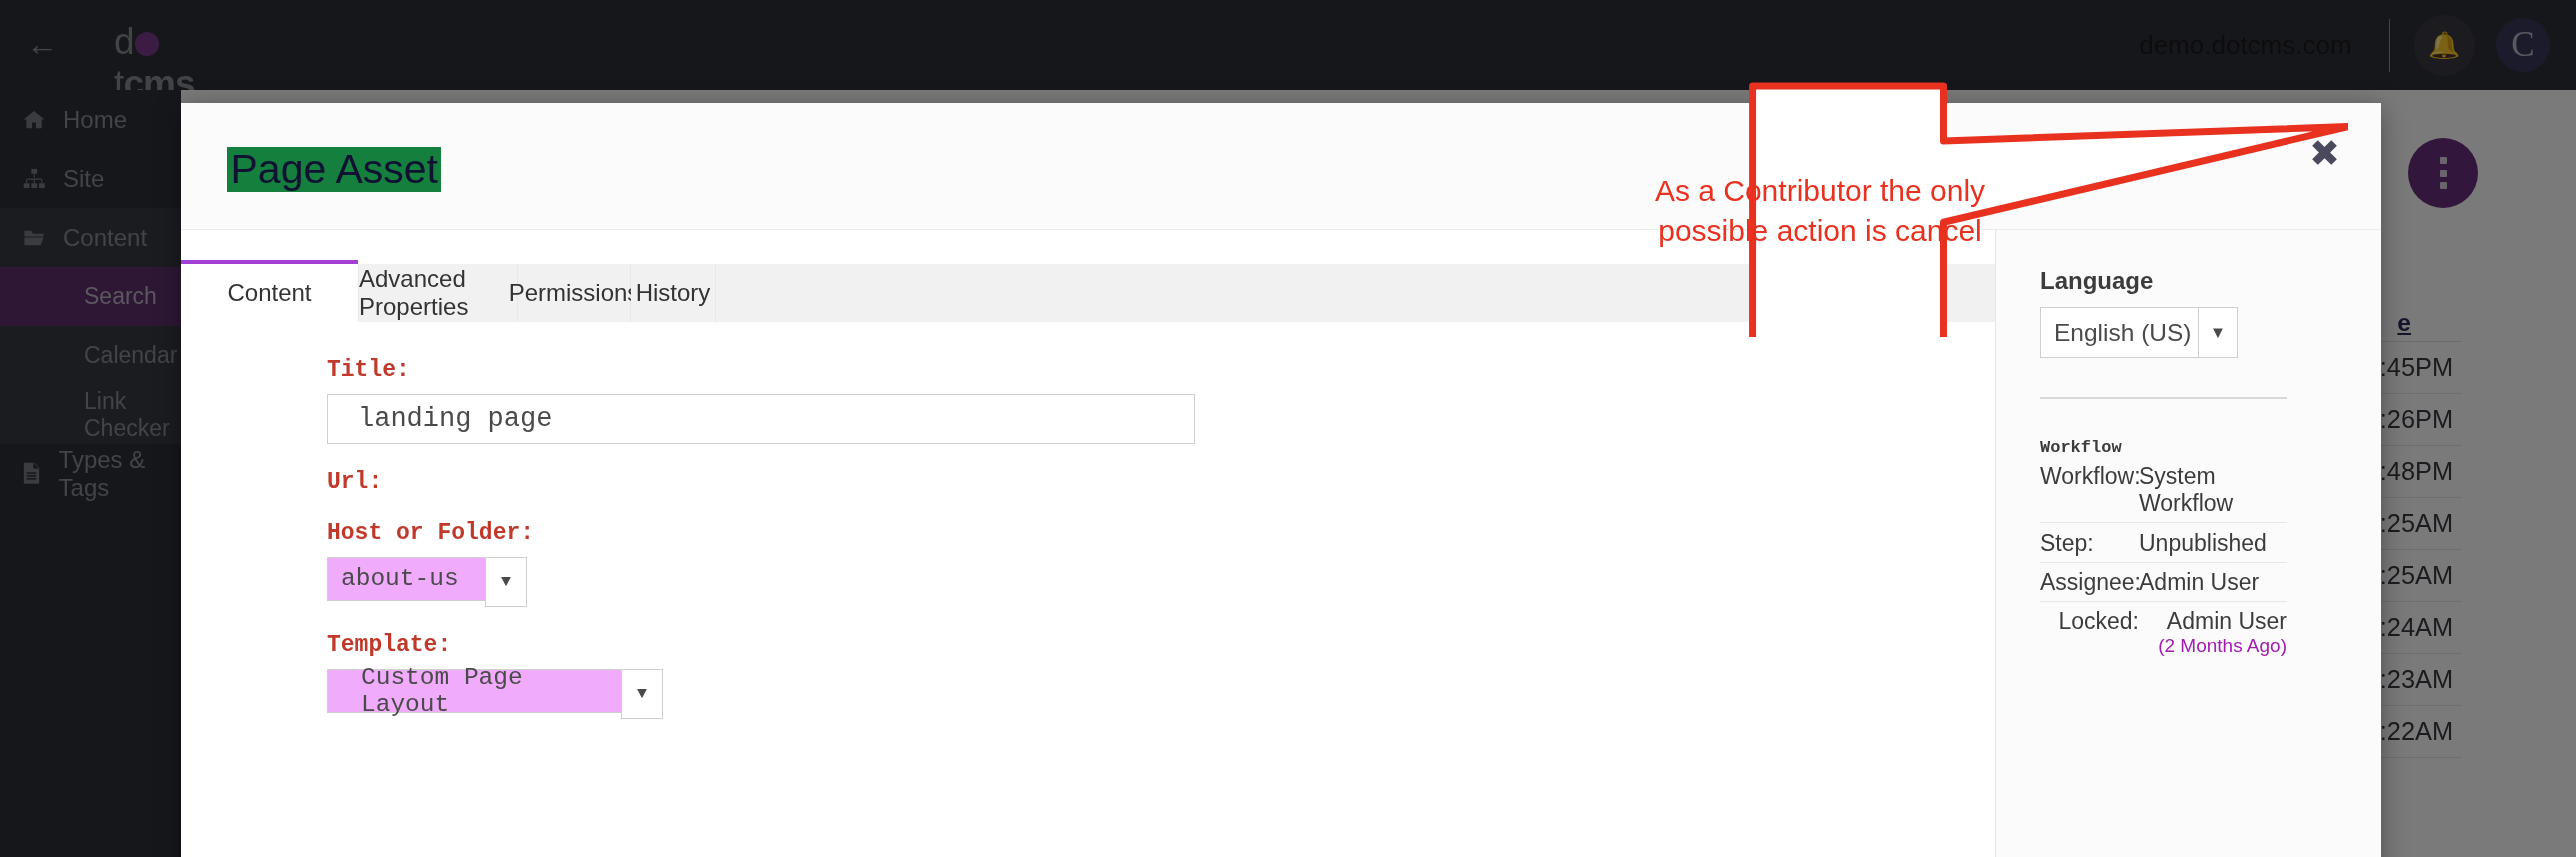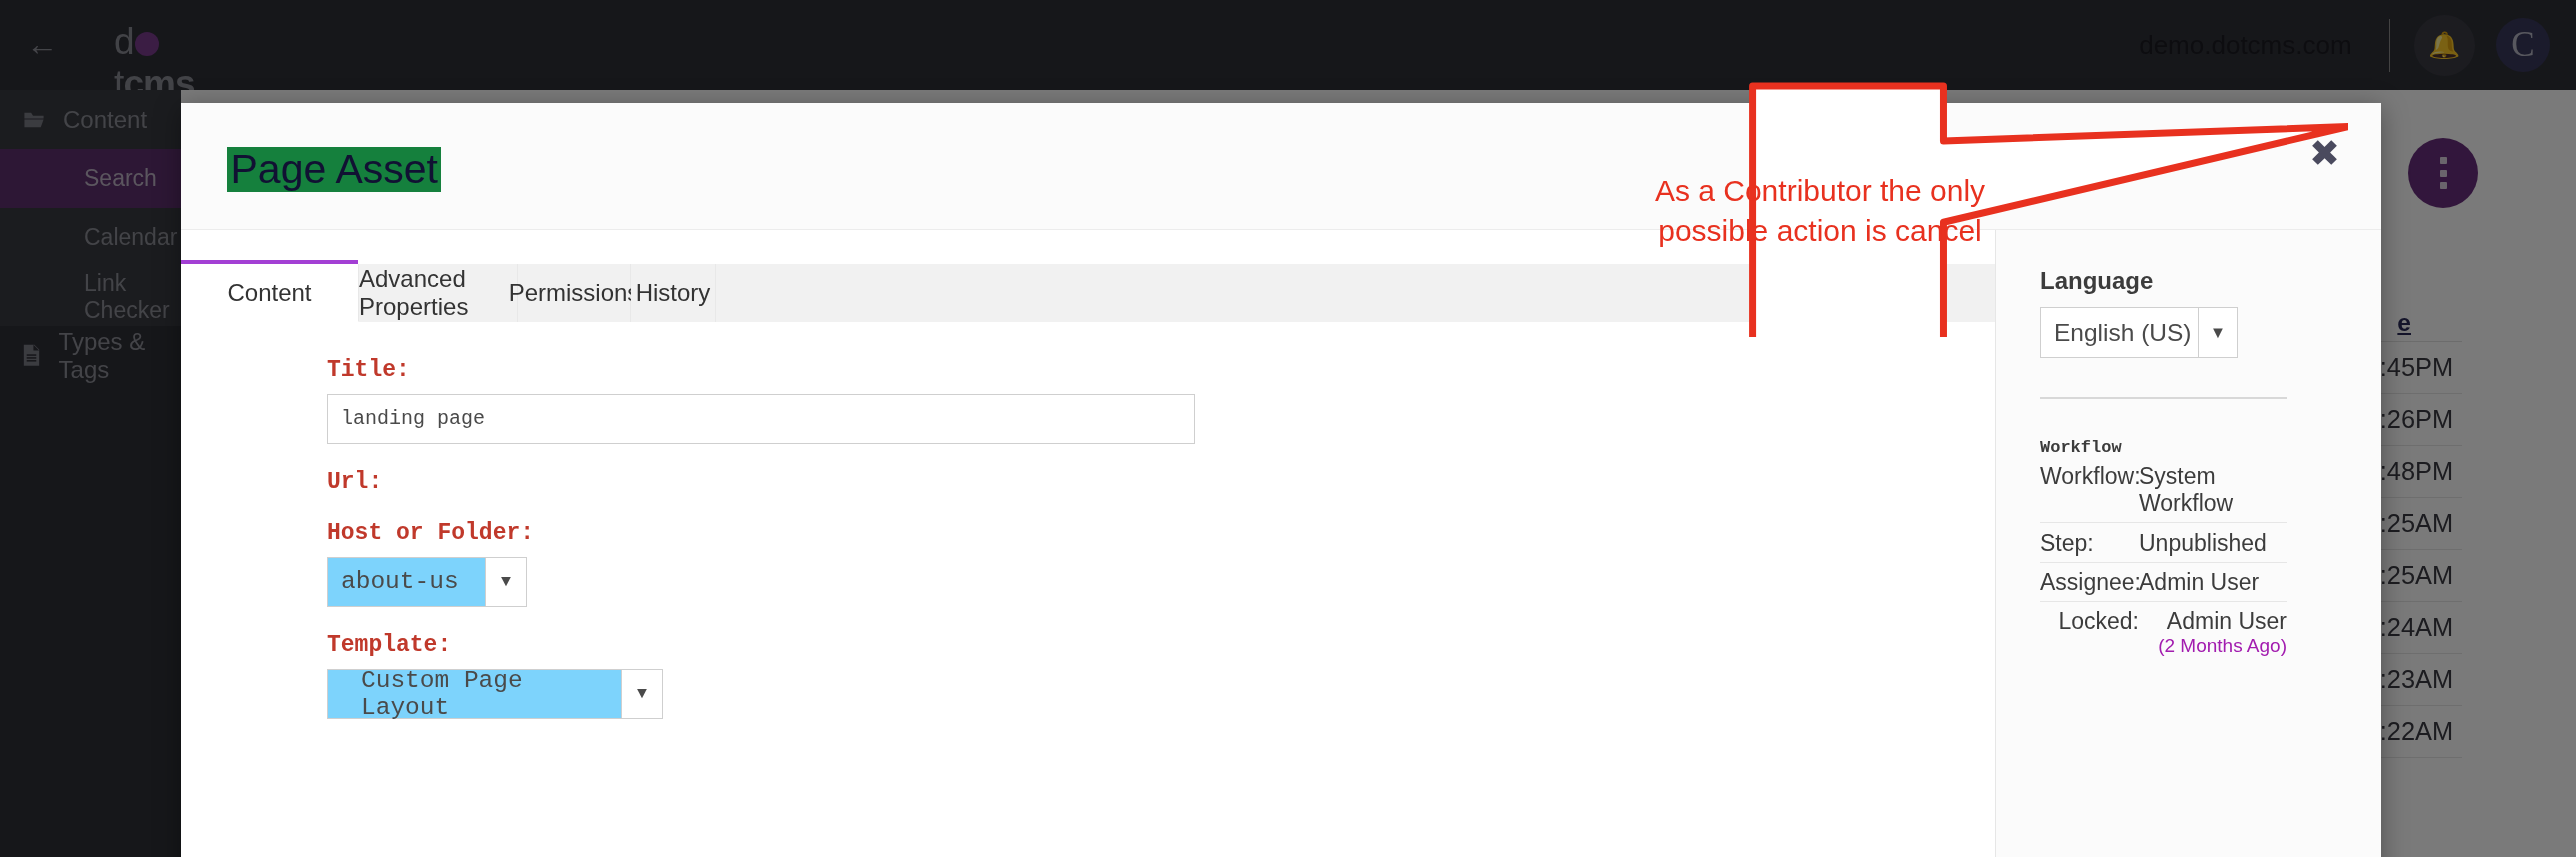--- a/index.html
+++ b/index.html
@@ -166,26 +166,26 @@
   .form-pane {
     position: absolute; left: 0; top: 92px; width: 1814px; bottom: 0;
     padding: 35px 0 0 146px; background: #fff;
   }
   .field { margin-bottom: 25.4px; font-family: Liberation Mono, monospace; }
   .field-label {
     font-size: 23px; font-weight: 700; color: #c0392b; margin-bottom: 10.5px;
   }
   .text-input {
     width: 868px; height: 50px; border: 0.9px solid #cfcfcf; background: #fff;
-    display: flex; align-items: center; padding-left: 13px;
-    font-size: 20px; color: #4a4a4a;
+    display: flex; align-items: center; padding-left: 30px;
+    font-size: 27px; color: #4a4a4a;
   }
   .select-wrap { display: flex; }
   .select-val {
-    height: 50px; border: 0.9px solid #cfcfcf; border-right: none; background: #7dd3fc;
+    height: 44px; border: 0.9px solid #cfcfcf; border-right: none; background: #f0abfc;
     display: flex; align-items: center; padding-left: 13px;
     font-size: 24.5px; color: #4a4a4a;
   }
   .select-val.w-hostfolder { width: 158px; }
   .select-val.w-template { width: 294px; padding-left: 33px; }
   .select-arrow {
     width: 42px; height: 50px; border: 0.9px solid #cfcfcf; background: #fff;
     display: flex; align-items: center; justify-content: center;
     color: #4a4a4a; font-size: 16.6px;
   }
@@ -253,20 +253,42 @@
       <div class="host-name">demo.dotcms.com</div>
       <div class="topbar-sep"></div>
       <div class="bell-btn">
         <span class="bell-glyph">🔔</span>
       </div>
       <div class="avatar">C</div>
     </div>
   </div>
 
   <div class="leftnav">
+    <div class="nav-group">
+      <div class="nav-item">
+        <span class="ico">
+          <svg width="26" height="23" viewBox="0 0 24 24" fill="currentColor">
+              <path d="M12 3 1 12h3v9h6v-6h4v6h6v-9h3z"></path>
+            </svg>
+        </span>
+        <span>Home</span>
+      </div>
+      <div class="nav-item">
+        <span class="ico">
+          <svg width="24.5" height="23" viewBox="0 0 24 24" fill="currentColor">
+              <rect x="9" y="2" width="6" height="5"></rect>
+              <rect x="1" y="17" width="6" height="5"></rect>
+              <rect x="9" y="17" width="6" height="5"></rect>
+              <rect x="17" y="17" width="6" height="5"></rect>
+              <path d="M11.4 7h1.2v4h-1.2zM4 12h16v1.3H4zM3.4 13h1.2v4H3.4zM11.4 13h1.2v4h-1.2zM19.4 13h1.2v4h-1.2z"></path>
+            </svg>
+        </span>
+        <span>Site</span>
+      </div>
+    </div>
     <div class="nav-group sub">
       <div class="nav-item">
         <span class="ico">
           <svg width="26" height="23" viewBox="0 0 24 24" fill="currentColor">
               <path d="M2 5h7l2 3h11v3H2z"></path>
               <path d="M2 12h20l-3 8H2z"></path>
             </svg>
         </span>
         <span>Content</span>
       </div>

